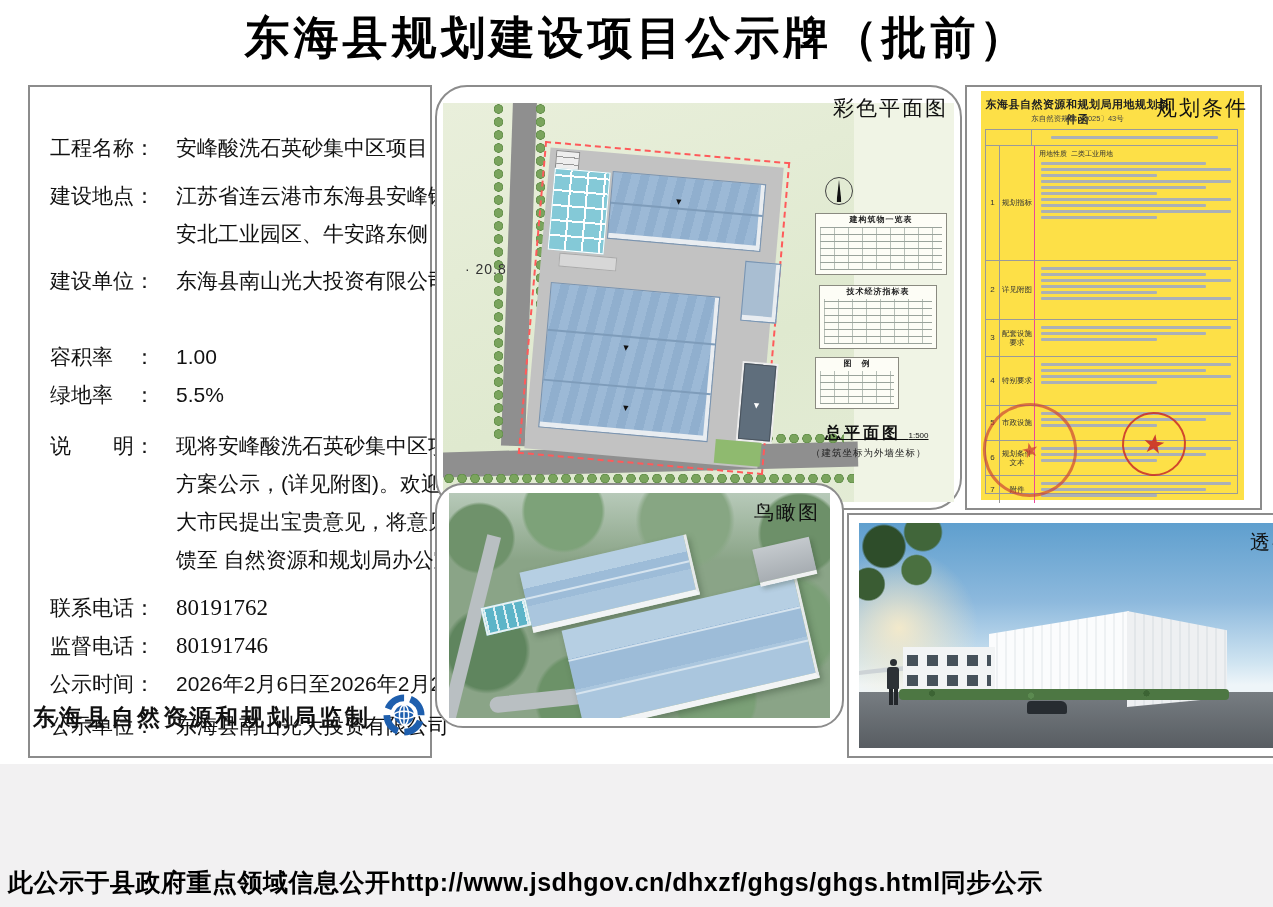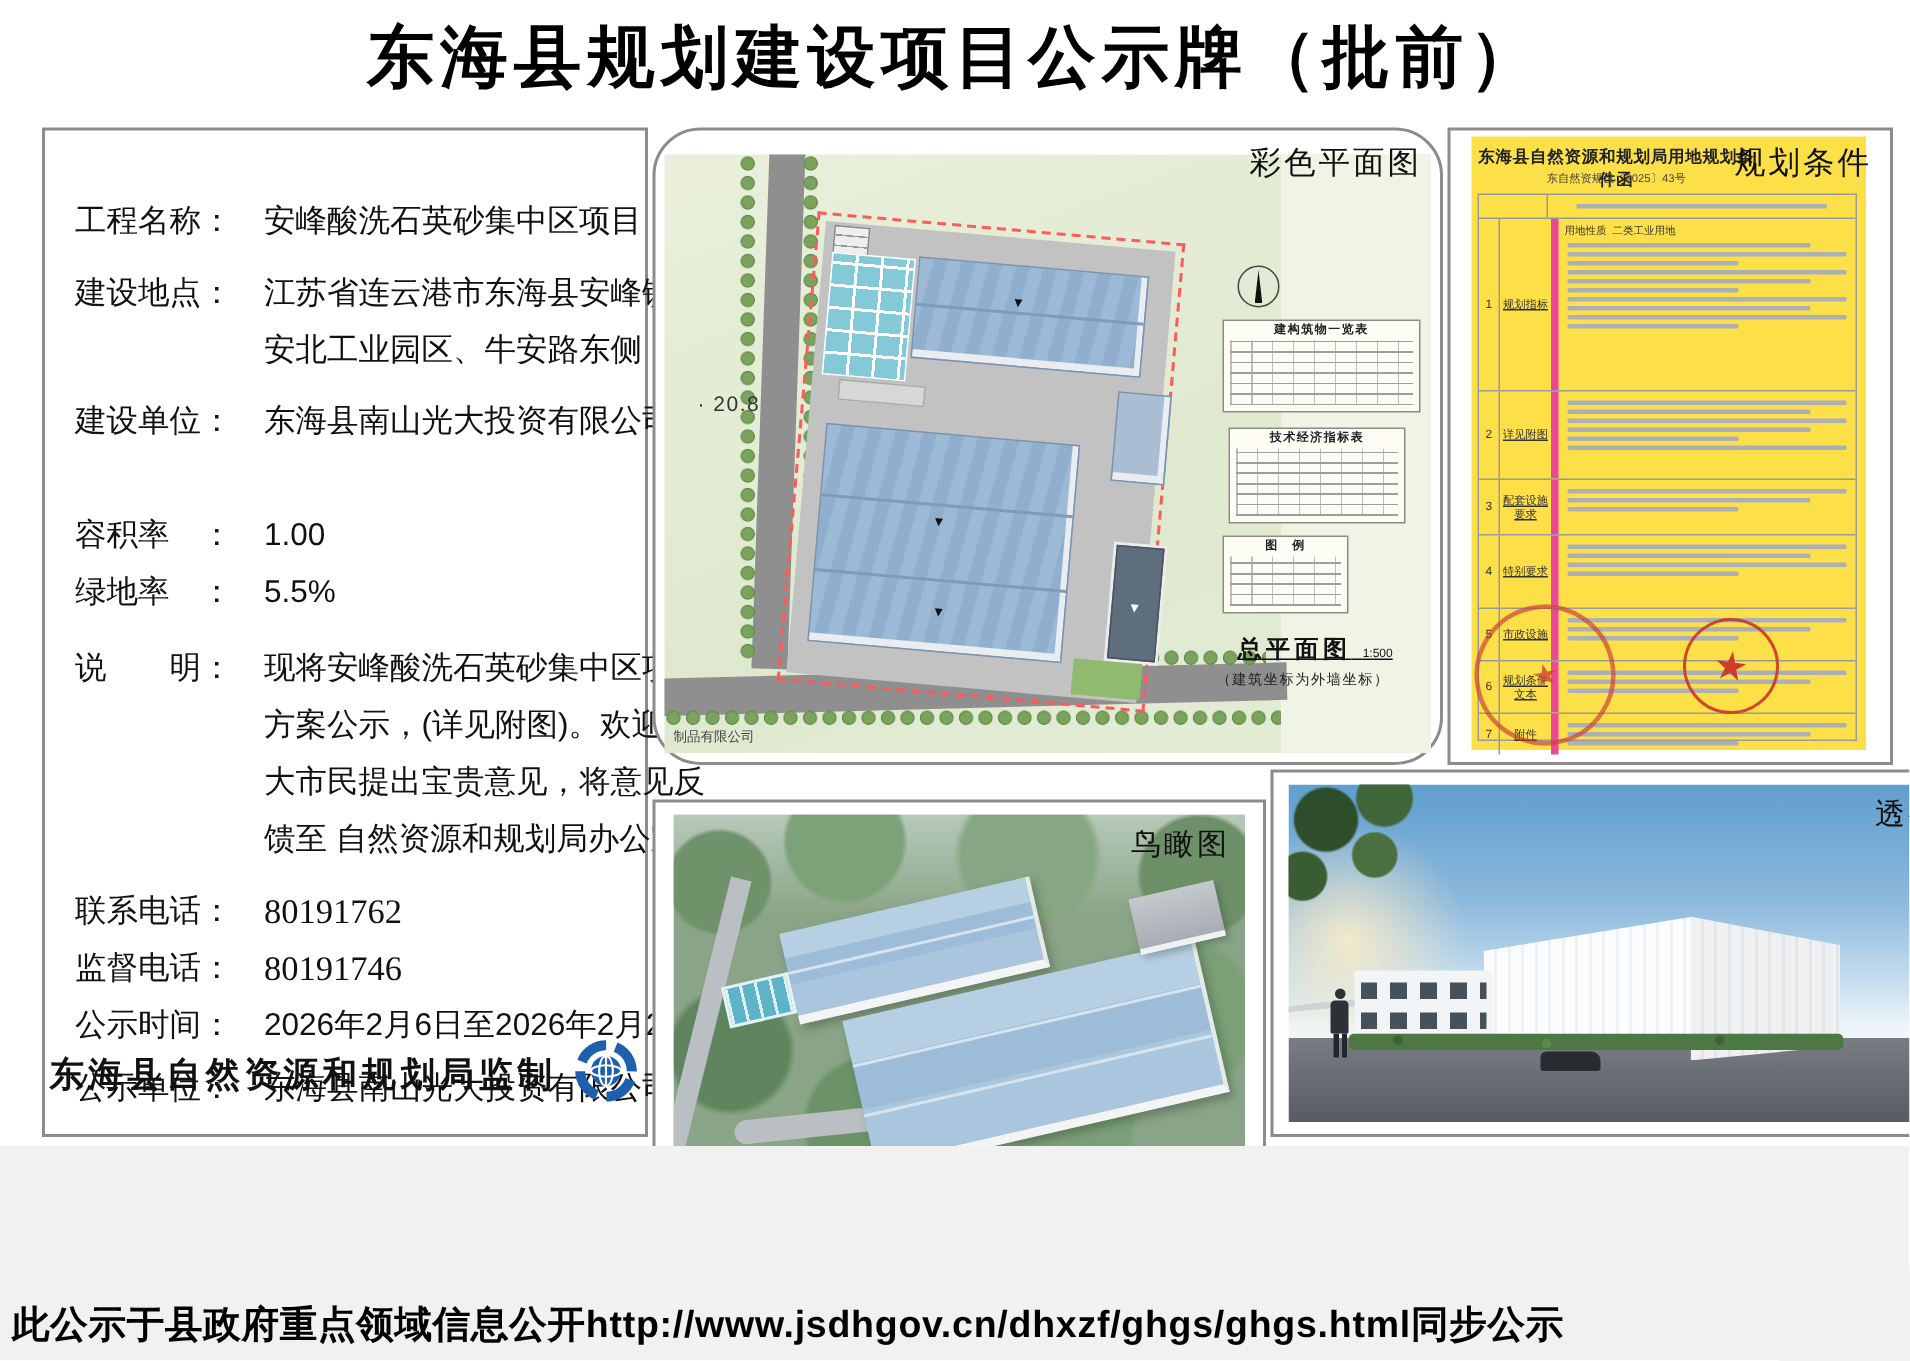--- a/index.html
+++ b/index.html
@@ -63,22 +63,22 @@
   .paper{position:absolute;left:14px;right:16px;top:4px;bottom:8px;background:#fde047;}
   .doc-h1{position:absolute;left:0;right:70px;top:6px;text-align:center;font-size:11px;
           font-weight:700;letter-spacing:.5px;color:#222;}
   .doc-h2{position:absolute;left:0;right:70px;top:23px;text-align:center;font-size:7.5px;color:#444;}
   .ctable{position:absolute;left:4px;right:6px;top:38px;bottom:6px;border:1px solid #9a9a9a;
           display:flex;flex-direction:column;font-size:7.5px;color:#333;}
   .crow{display:flex;border-top:1px solid #9a9a9a;flex:0 0 auto;}
   .crow:first-child{border-top:none;}
   .cnum{flex:0 0 13px;border-right:1px solid #9a9a9a;display:flex;align-items:center;
         justify-content:center;font-size:8px;}
-  .clab{flex:0 0 32px;border-right:5px solid #ec4899;display:flex;align-items:center;
-        justify-content:center;text-align:center;line-height:9px;padding:1px;text-decoration:underline;}
+  .clab{flex:0 0 32px;border-right:1px solid #ec4899;display:flex;align-items:center;
+        justify-content:center;text-align:center;line-height:9px;padding:1px;}
   .ccon{flex:1;position:relative;padding:3px 4px;overflow:hidden;}
   .bl{height:2.5px;background:#aab0b6;border-radius:1px;margin:3.5px 2px;}
   .bl.short{width:60%;}  .bl.mid{width:85%;}
   .subcell{display:flex;align-items:center;gap:4px;font-size:7px;color:#333;}
   .stamp{position:absolute;border-radius:50%;display:flex;align-items:center;justify-content:center;}
   .stamp1{left:2px;top:312px;width:88px;height:88px;border:3px solid rgba(201,59,52,.65);
           color:rgba(201,59,52,.75);font-size:20px;transform:rotate(-12deg);}
   .stamp2{right:58px;bottom:24px;width:60px;height:60px;border:2.5px solid rgba(201,45,40,.85);
           color:rgba(201,45,40,.9);font-size:26px;transform:rotate(8deg);}
   
@@ -367,21 +367,21 @@
       </div>
       <div class="stamp stamp1">
           <span>★</span>
         </div>
       <div class="stamp stamp2">
           <span>★</span>
         </div>
     </div>
   </div>
 
-  <div class="panel" style="left:435px;top:533px;width:409px;height:245px;">
+  <div class="panel" style="left:435px;top:483px;width:409px;height:245px;border-radius:28px;">
     <div class="img-area" style="left:12px;right:12px;top:8px;bottom:8px;">
       <div class="aerial-bg"></div>
       <div class="a-road" style="left:14px;top:40px;width:14px;height:200px;transform:rotate(14deg);"></div>
       <div class="a-road" style="left:40px;bottom:18px;width:260px;height:16px;transform:rotate(-6deg);border-radius:8px;"></div>
       <div class="a-road" style="left:150px;bottom:-6px;width:14px;height:70px;transform:rotate(18deg);"></div>
       <div class="a-group">
         <div class="a-bldg" style="left:0;top:0;width:168px;height:56px;">
           <div class="a-ridge" style="top:26px;"></div>
         </div>
         <div class="a-bldg" style="left:28px;top:66px;width:238px;height:98px;">

